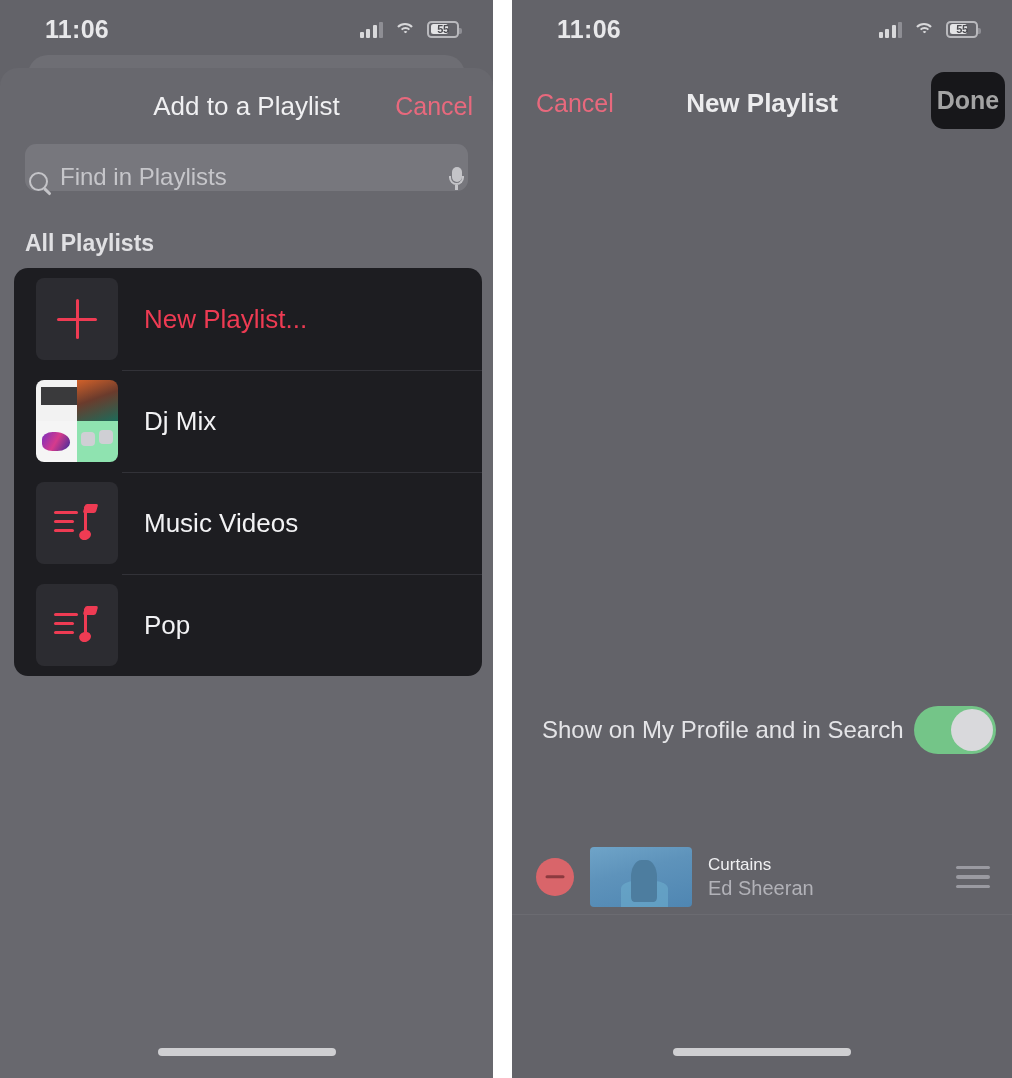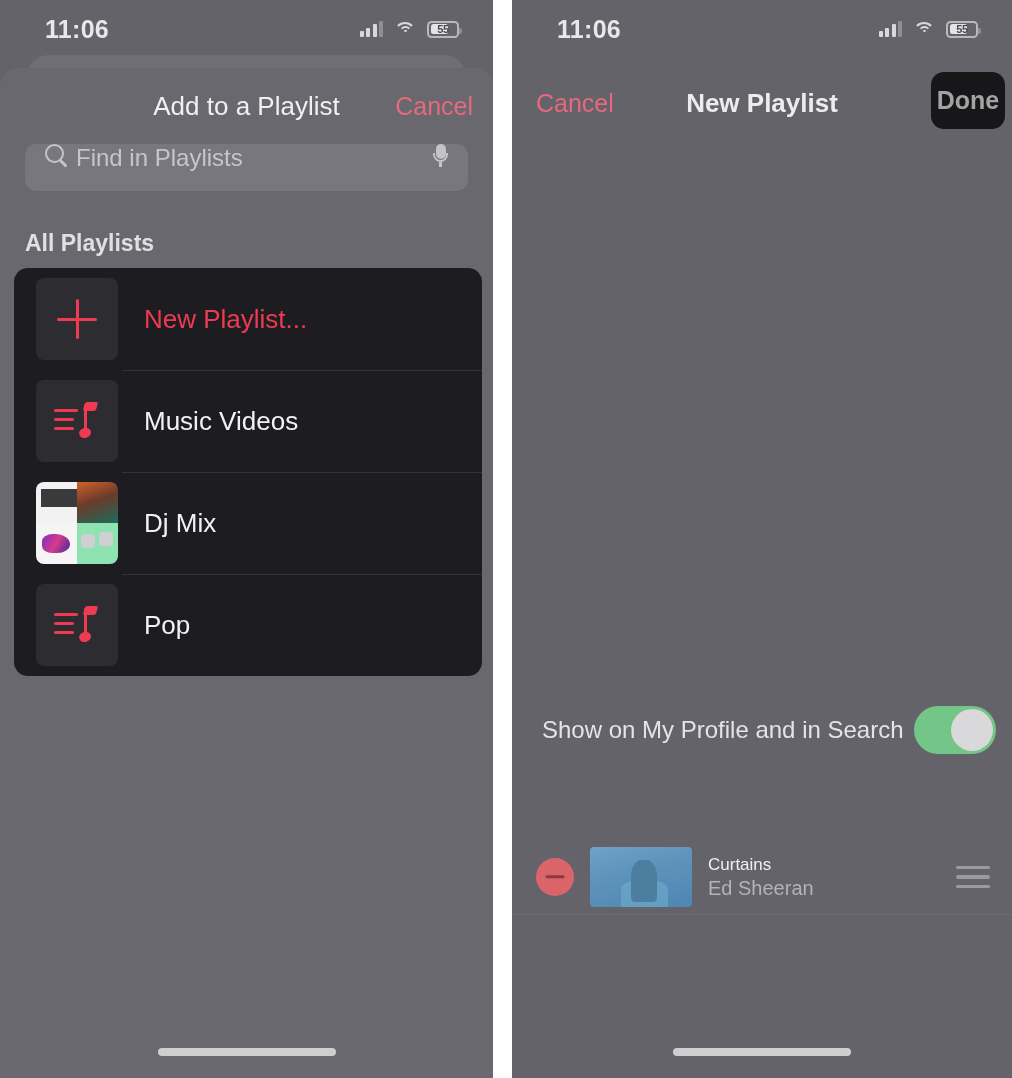--- a/index.html
+++ b/index.html
@@ -24,21 +24,21 @@
   .phone.right { width:500px; }
 
   
   .statusbar {
     position:absolute; top:0; left:0; right:0; height:58px;
     display:flex; align-items:center; justify-content:space-between;
     padding:0 34px 0 45px;
     z-index:40;
   }
   .clock { color:#e8e8ea; font-size:25px; font-weight:bold; letter-spacing:0.3px; }
-  .sb-right { display:flex; align-items:flex-start; gap:11px; }
+  .sb-right { display:flex; align-items:flex-end; gap:11px; }
   .bars { display:flex; align-items:flex-end; gap:2.5px; height:16px; }
   .bars i { width:4px; background:#d9d9db; border-radius:1px; display:block; }
   .bars i:nth-child(1){height:6px}
   .bars i:nth-child(2){height:9px}
   .bars i:nth-child(3){height:13px}
   .bars i:nth-child(4){height:16px; background:#8e8e94;}
   .wifi { position:relative; width:22px; height:16px; }
   .wifi span { position:absolute; border:2.6px solid #d9d9db; border-bottom-color:transparent;
                border-left-color:transparent; border-right-color:transparent; border-radius:50%; }
   .wifi span.a { width:22px; height:22px; left:0; top:1px; }
@@ -62,21 +62,21 @@
   }
   .sheet-head {
     position:relative; height:76px; display:flex; align-items:center; justify-content:center;
   }
   .sheet-title { color:#f0f0f2; font-size:26px; font-weight:normal; }
   .sheet-cancel { position:absolute; right:20px; top:50%; transform:translateY(-50%);
                   color:#e8697d; font-size:25px; }
 
   .searchbar {
     margin:0 25px; height:47px; background:#77777d; border-radius:11px;
-    display:flex; align-items:flex-start; padding:0 20px; gap:12px;
+    display:flex; align-items:flex-end; padding:0 4px; gap:12px;
   }
   .mag { width:19px; height:19px; border:2.6px solid #c4c4c8; border-radius:50%; position:relative; flex:0 0 auto; }
   .mag:after { content:""; position:absolute; right:-6px; bottom:-4px; width:9px; height:2.6px;
                background:#c4c4c8; transform:rotate(45deg); border-radius:2px; }
   .search-ph { flex:1; color:#c6c6ca; font-size:24px; }
   .mic { width:15px; height:24px; position:relative; flex:0 0 auto; }
   .mic .cap { position:absolute; left:2.5px; top:0; width:10px; height:15px; background:#c4c4c8; border-radius:5px; }
   .mic .arc { position:absolute; left:0; top:9px; width:15px; height:9px;
               border:2.2px solid #c4c4c8; border-top:none; border-radius:0 0 9px 9px; }
   .mic .stem { position:absolute; left:6.4px; top:18px; width:2.2px; height:5px; background:#c4c4c8; }
@@ -222,50 +222,50 @@
 
       <div class="pl-row">
         <div class="thumb plus">
             <span class="v"></span>
             <span class="h"></span>
           </div>
         <div class="pl-name accent">New Playlist...</div>
       </div>
 
       <div class="pl-row">
-        <div class="thumb note">
-          <span class="noteglyph">
-              <i class="ln"></i>
-              <i class="ln"></i>
-              <i class="ln"></i>
-            <span class="stem2"></span>
-              <span class="flag"></span>
-              <span class="head"></span>
-            </span>
-        </div>
-        <div class="pl-name">Music Videos</div>
-      </div>
-
-      <div class="pl-row">
         <div class="thumb">
           <div class="collage">
             <div class="c1">
                 <div class="inner"></div>
               </div>
             <div class="c2"></div>
             <div class="c3">
                 <div class="blob"></div>
               </div>
             <div class="c4">
                 <div class="s1"></div>
                 <div class="s2"></div>
               </div>
           </div>
         </div>
         <div class="pl-name">Dj Mix</div>
+      </div>
+
+      <div class="pl-row">
+        <div class="thumb note">
+          <span class="noteglyph">
+              <i class="ln"></i>
+              <i class="ln"></i>
+              <i class="ln"></i>
+            <span class="stem2"></span>
+              <span class="flag"></span>
+              <span class="head"></span>
+            </span>
+        </div>
+        <div class="pl-name">Music Videos</div>
       </div>
 
       <div class="pl-row">
         <div class="thumb note">
           <span class="noteglyph">
               <i class="ln"></i>
               <i class="ln"></i>
               <i class="ln"></i>
             <span class="stem2"></span>
               <span class="flag"></span>

